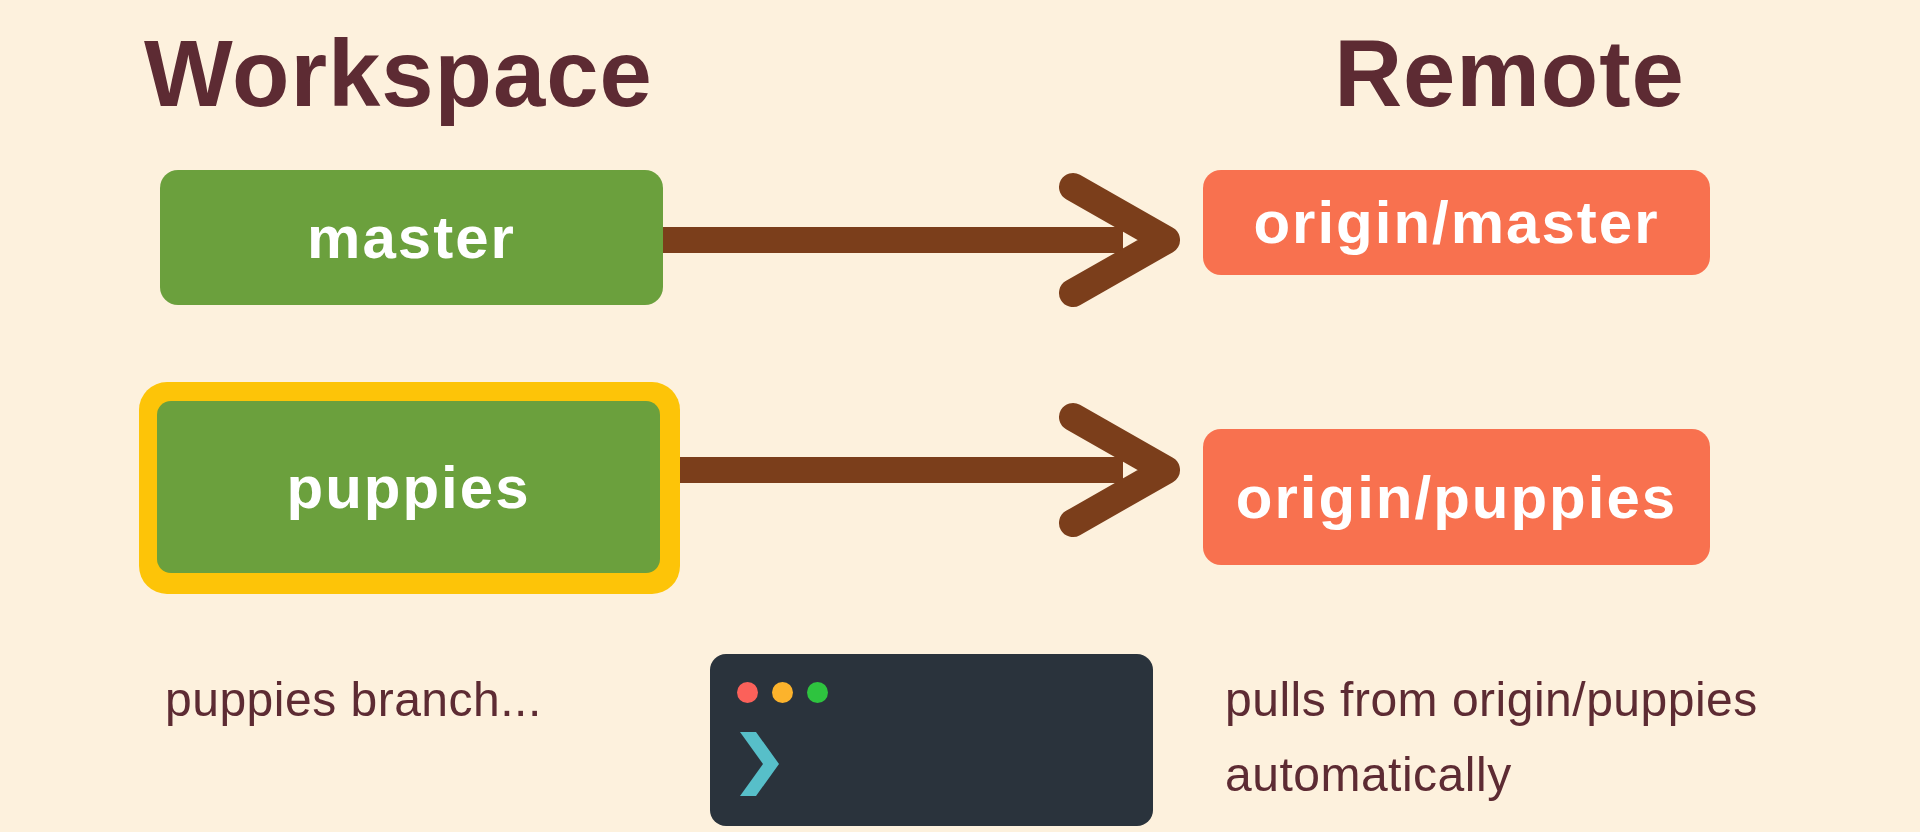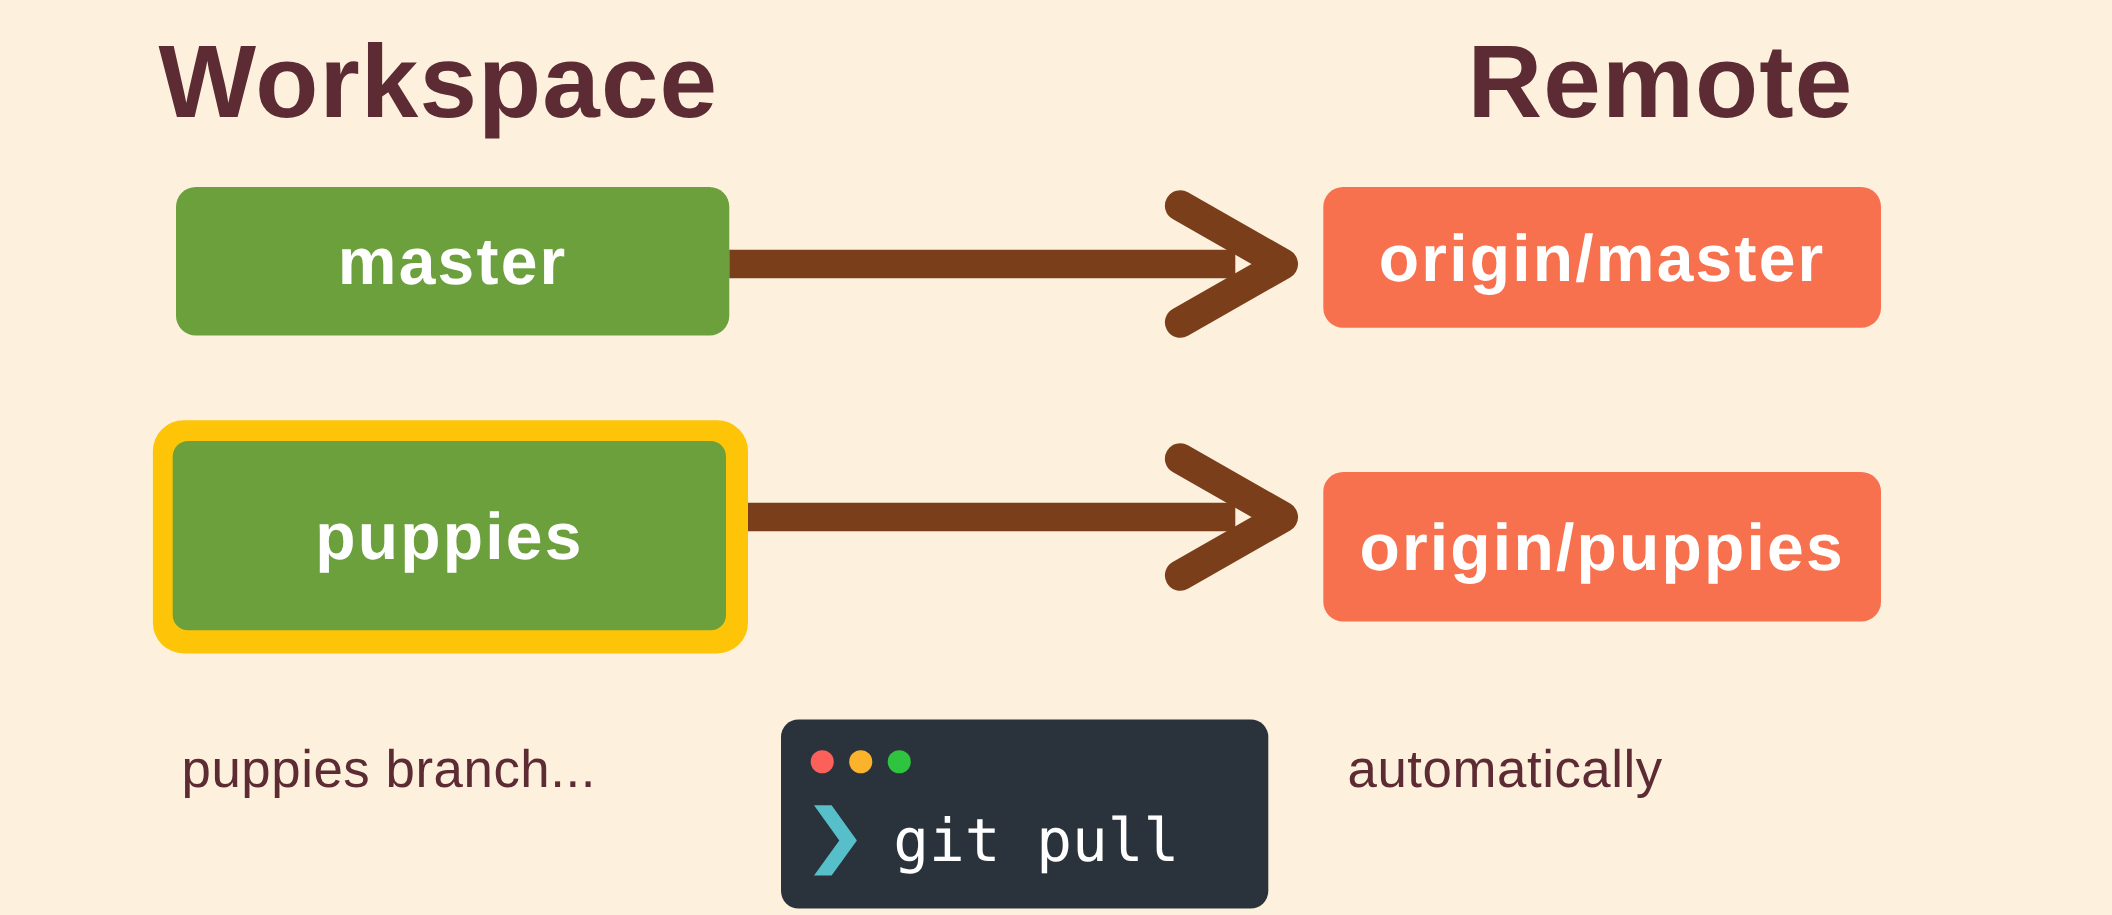--- a/index.html
+++ b/index.html
@@ -43,21 +43,21 @@
     justify-content:center;
     color:var(--box-text);
     font-size:60px;
     font-weight:700;
     letter-spacing:2px;
   }
   .local{background:var(--local-box);border-radius:18px;}
   .remote{background:var(--remote-box);border-radius:18px;}
 
   .box-master{left:160px;top:170px;width:503px;height:135px;}
-  .box-remote1{left:1203px;top:170px;width:507px;height:128px;text-align:center;}
+  .box-remote1{left:1203px;top:170px;width:507px;height:105px;text-align:center;}
 
   .highlight-ring{
     position:absolute;
     left:139px;top:382px;width:541px;height:212px;
     background:var(--highlight);
     border-radius:28px;
     padding:19px 20px 21px 18px;
   }
   .box-puppies{
     position:relative;
@@ -155,19 +155,19 @@
 <div class="terminal">
   <div class="dots">
     <span class="dot dot-red"></span>
     <span class="dot dot-yellow"></span>
     <span class="dot dot-green"></span>
   </div>
   <div class="prompt-line">
     <svg class="prompt-chevron" width="42" height="68" viewBox="0 0 42 68">
       <polygon points="2,2 18,2 41,34 18,66 2,66 25,34"></polygon>
     </svg>
-    <span class="cmd">git pull</span>
   </div>
 </div>
 
 <div class="caption caption-right">
+  <div>pulls from origin/puppies</div>
   <div>automatically</div>
 </div>
 
 </body></html>

